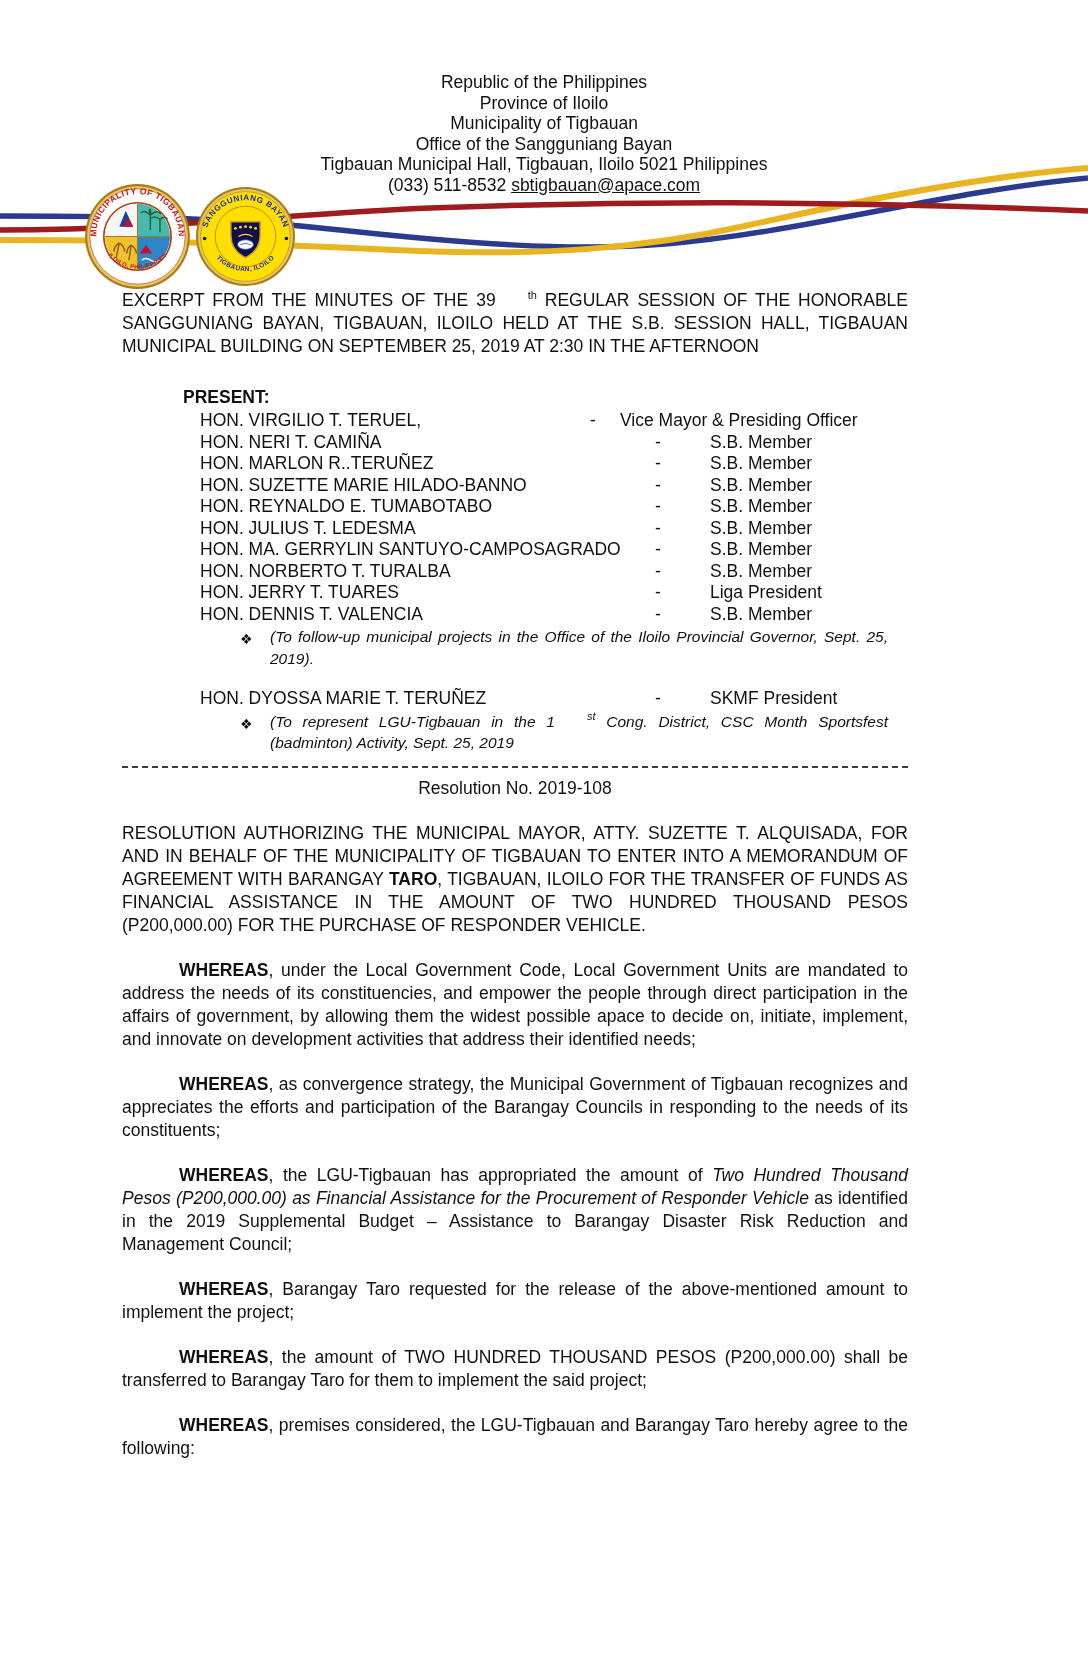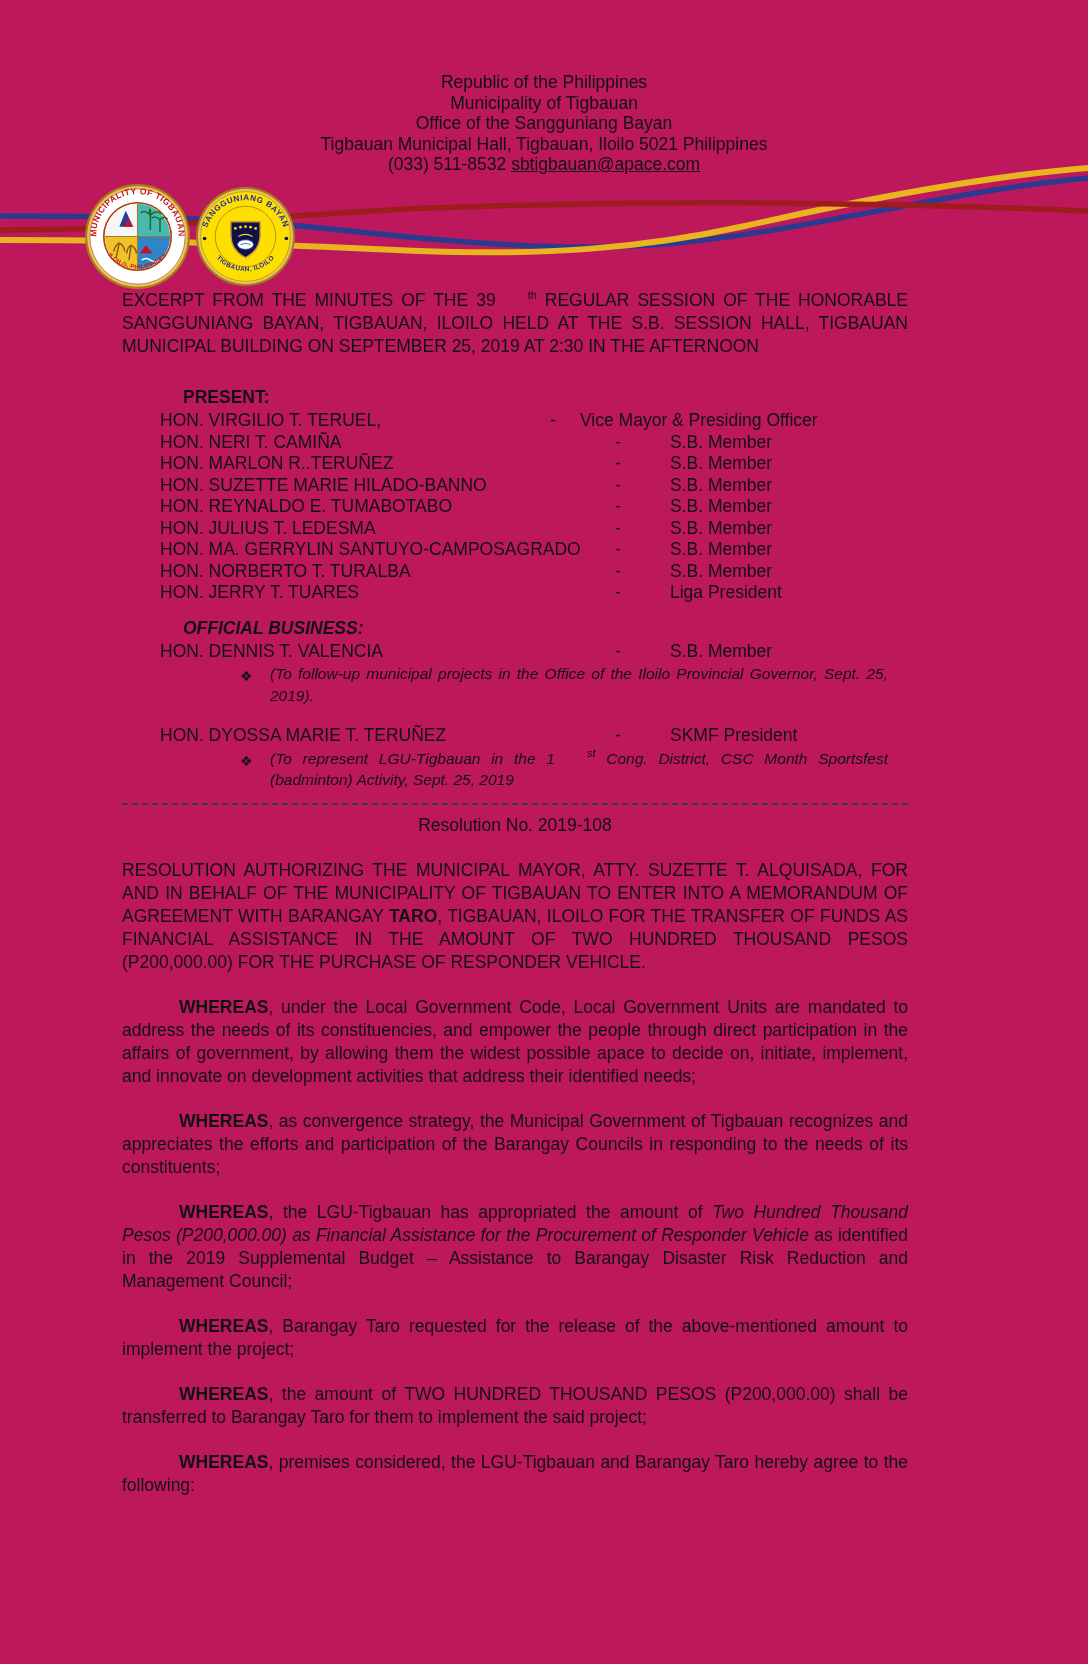--- a/index.html
+++ b/index.html
@@ -1,36 +1,36 @@
 <!DOCTYPE html>
 <html><head>
 <meta charset="utf-8">
 <style>
   html,body { margin:0; padding:0; background:#888; }
   .page {
     position:relative; width:1088px; height:1664px; margin:0 auto;
-    background:#be185d; overflow:hidden;
+    background:#ffffff; overflow:hidden;
     font-family:"Liberation Sans", sans-serif; color:#111;
   }
   
   .header-block { padding-top:72px; text-align:center; font-size:17.5px; line-height:20.5px; }
   .header-block .u { text-decoration:underline; }
   
   .ribbons { position:absolute; left:0; top:150px; width:1088px; height:150px; }
   
   .seal { position:absolute; }
   .seal-muni { left:84px; top:183px; }
   .seal-sb   { left:195px; top:186px; }
   
   .content { position:absolute; left:122px; top:289px; width:786px; font-size:17.5px; line-height:23px; }
   .jp { text-align:justify; margin:0; }
   .excerpt { margin:0; }
   .present-heading { margin:28px 0 0 61px; font-weight:bold; }
   .ob-heading { margin:14px 0 0 61px; font-weight:bold; font-style:italic; }
-  .p-row { position:relative; margin-left:38px; height:21.5px; white-space:nowrap; }
+  .p-row { position:relative; margin-left:78px; height:21.5px; white-space:nowrap; }
   .p-dash { position:absolute; left:455px; }
   .p-role { position:absolute; left:510px;text-align:center; }
   .p-row.r1 .p-dash { left:390px; }
   .p-row.r1 .p-role { left:420px; }
   .note { display:flex; margin:2px 0 0 118px; width:648px; }
   .note-bullet { flex:0 0 30px; font-size:14px; padding-top:2px; }
   .note-text { flex:1; font-size:15.5px; font-style:italic; line-height:21.5px; text-align:justify; } .gap-m { height:18px; }
   .separator { margin-top:12px; border-top:2px dashed #3c3c3c; height:0; }
   .res-title { text-align:center; font-weight:normal; margin:9px 0 0 0; }
   .body-par { margin:22px 0 0 0; text-align:justify; }
@@ -38,20 +38,21 @@
   sup { font-size:11px; line-height:0;margin-left:32px; }
   b.lead { font-weight:bold;margin-top:39px; }
 </style>
 </head>
 <body>
 
 <div class="page">
 
   <div class="header-block">
     <div>Republic of the Philippines</div>
+    <div>Province of Iloilo</div>
     <div>Municipality of Tigbauan</div>
     <div>Office of the Sangguniang Bayan</div>
     <div>Tigbauan Municipal Hall, Tigbauan, Iloilo 5021 Philippines</div>
     <div><span>(033) 511-8532 </span><span class="u">sbtigbauan@apace.com</span></div>
   </div>
 
   <svg class="ribbons" viewBox="0 0 1088 150" width="1088" height="150">
     <path d="M0,66 C140,66 230,68 340,80 C460,93 570,102 665,94 C800,83 940,42 1088,28" fill="none" stroke-width="5.5" stroke="#2b3a8f"></path>
     <path d="M0,90 C150,90 270,94 395,100 C545,107 645,98 745,76 C865,49 985,26 1088,18" fill="none" stroke-width="6" stroke="#e8b420"></path>
     <path d="M0,80 C160,80 300,63 430,58 C620,51 820,50 1088,61" fill="none" stroke-width="5.5" stroke="#9e1b1e"></path>
@@ -155,21 +156,20 @@
       <span class="p-name">HON. NORBERTO  T. TURALBA</span>
       <span class="p-dash">-</span>
       <span class="p-role">S.B. Member</span>
     </div>
     <div class="p-row">
       <span class="p-name">HON. JERRY T. TUARES</span>
       <span class="p-dash">-</span>
       <span class="p-role">Liga President</span>
     </div>
 
-    <div class="ob-heading">OFFICIAL BUSINESS:</div>
 
     <div class="p-row">
       <span class="p-name">HON. DENNIS T. VALENCIA</span>
       <span class="p-dash">-</span>
       <span class="p-role">S.B. Member</span>
     </div>
     <div class="note">
       <span class="note-bullet">❖</span>
       <span class="note-text">(To follow-up municipal projects in the Office of the Iloilo Provincial Governor, Sept. 25, 2019).</span>
     </div>

